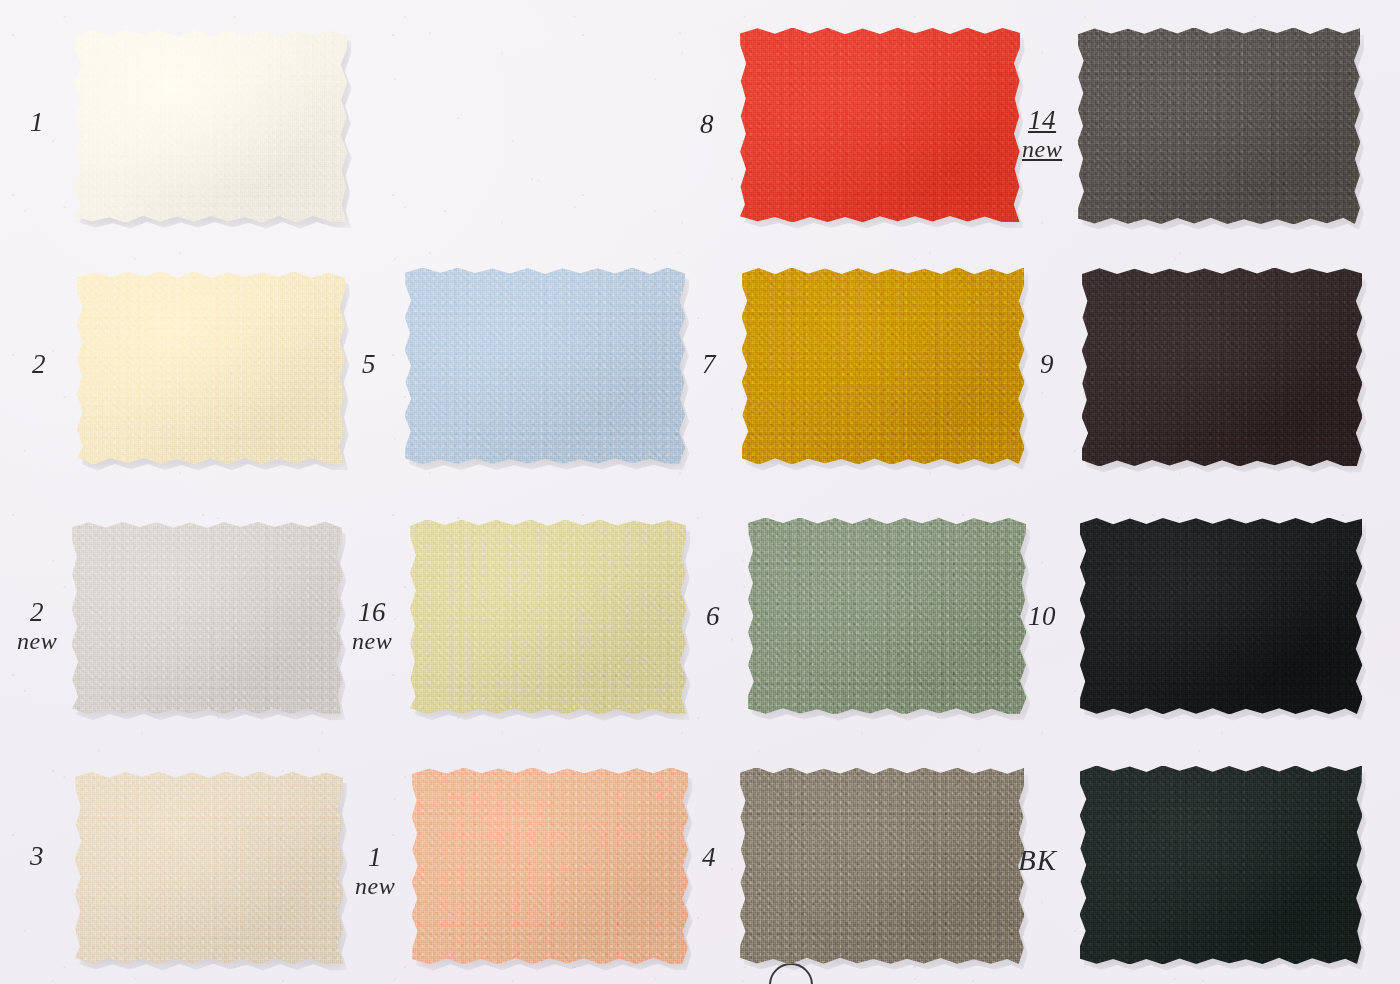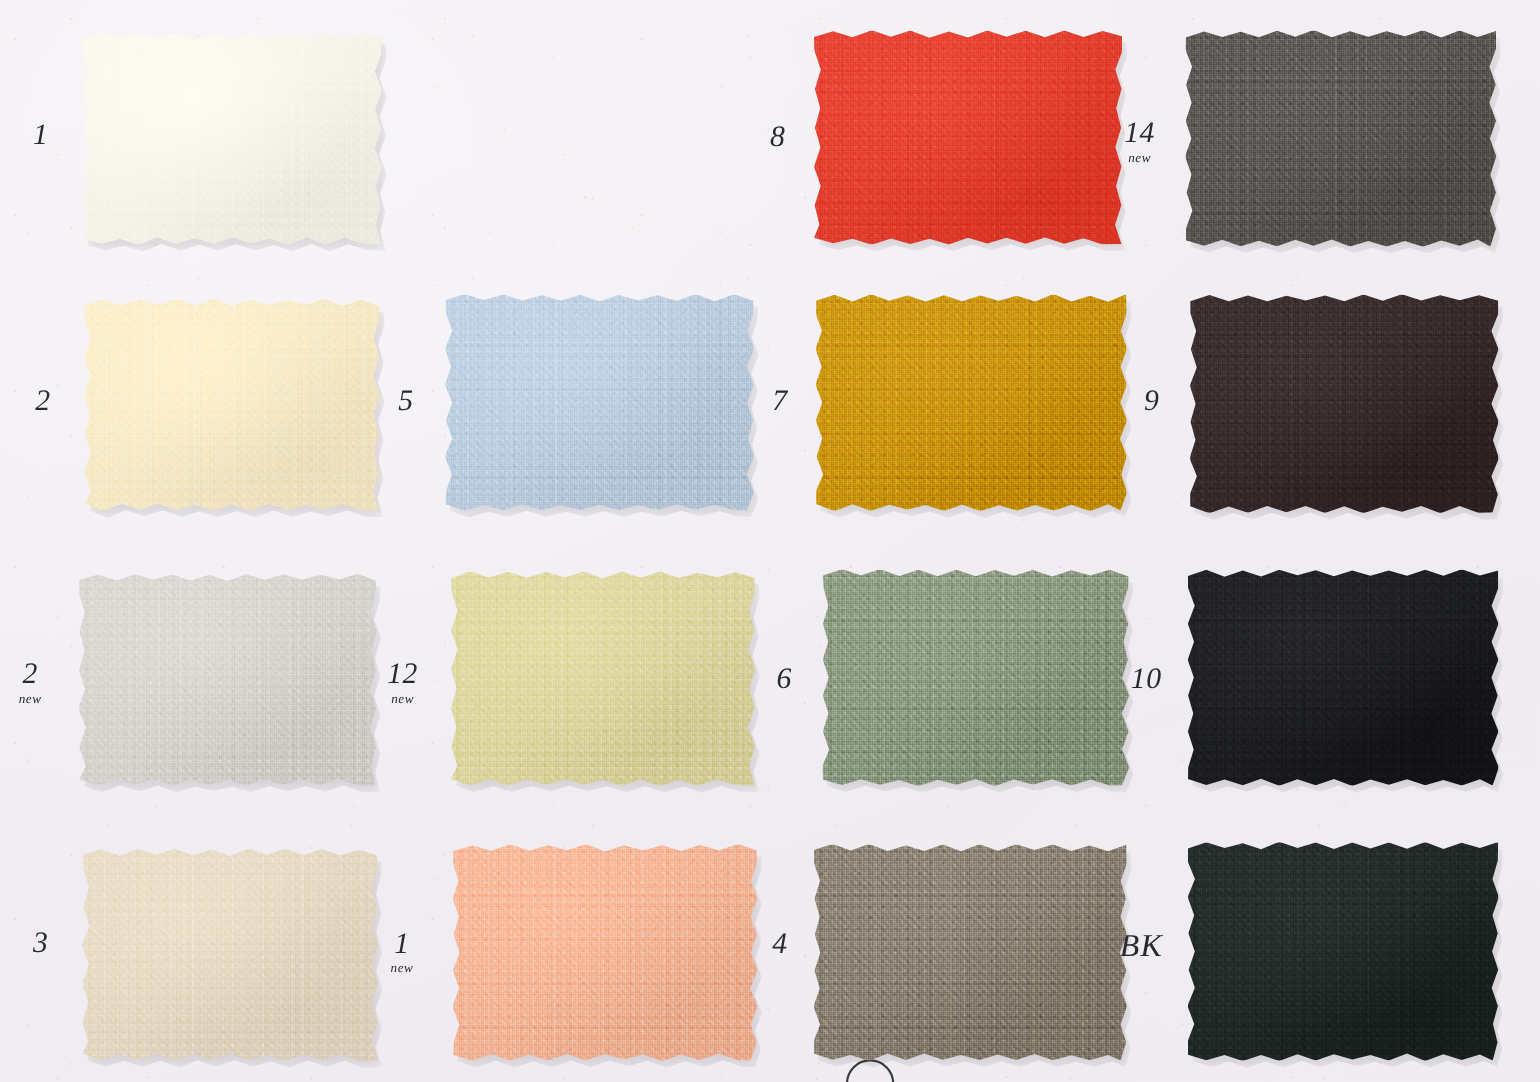--- a/index.html
+++ b/index.html
@@ -126,21 +126,21 @@
     letter-spacing: .5px;
     white-space: nowrap;
     user-select: none;
   }
   .label .num {
     display: block;
     font-size: 27px;
   }
   .label .new {
     display: block;
-    font-size: 12px;
+    font-size: 24px;
     margin-top: 3px;
   }
   .label.bk .num {
     font-size: 29px;
     letter-spacing: 1px;
   }
 
   
   #reg-mark {
     position: absolute;
@@ -266,40 +266,40 @@
       <span class="num">2</span>
       <span class="new">new</span>
     </div>
     <div class="label" style="left: 30px; top: 842px;">
       <span class="num">3</span>
     </div>
     <div class="label" style="left: 362px; top: 350px;">
       <span class="num">5</span>
     </div>
     <div class="label" style="left: 352px; top: 598px;">
-      <span class="num">12</span>
+      <span class="num">16</span>
       <span class="new">new</span>
     </div>
     <div class="label" style="left: 355px; top: 843px;">
       <span class="num">1</span>
       <span class="new">new</span>
     </div>
     <div class="label" style="left: 700px; top: 110px;">
       <span class="num">8</span>
     </div>
     <div class="label" style="left: 702px; top: 350px;">
       <span class="num">7</span>
     </div>
     <div class="label" style="left: 706px; top: 602px;">
       <span class="num">6</span>
     </div>
     <div class="label" style="left: 702px; top: 843px;">
       <span class="num">4</span>
     </div>
-    <div class="label" style="left: 1022px; top: 106px;">
+    <div class="label" style="left: 1022px; top: 106px; text-decoration: underline;">
       <span class="num">14</span>
       <span class="new">new</span>
     </div>
     <div class="label" style="left: 1040px; top: 350px;">
       <span class="num">9</span>
     </div>
     <div class="label" style="left: 1028px; top: 602px;">
       <span class="num">10</span>
     </div>
     <div class="label bk" style="left: 1018px; top: 845px;">

